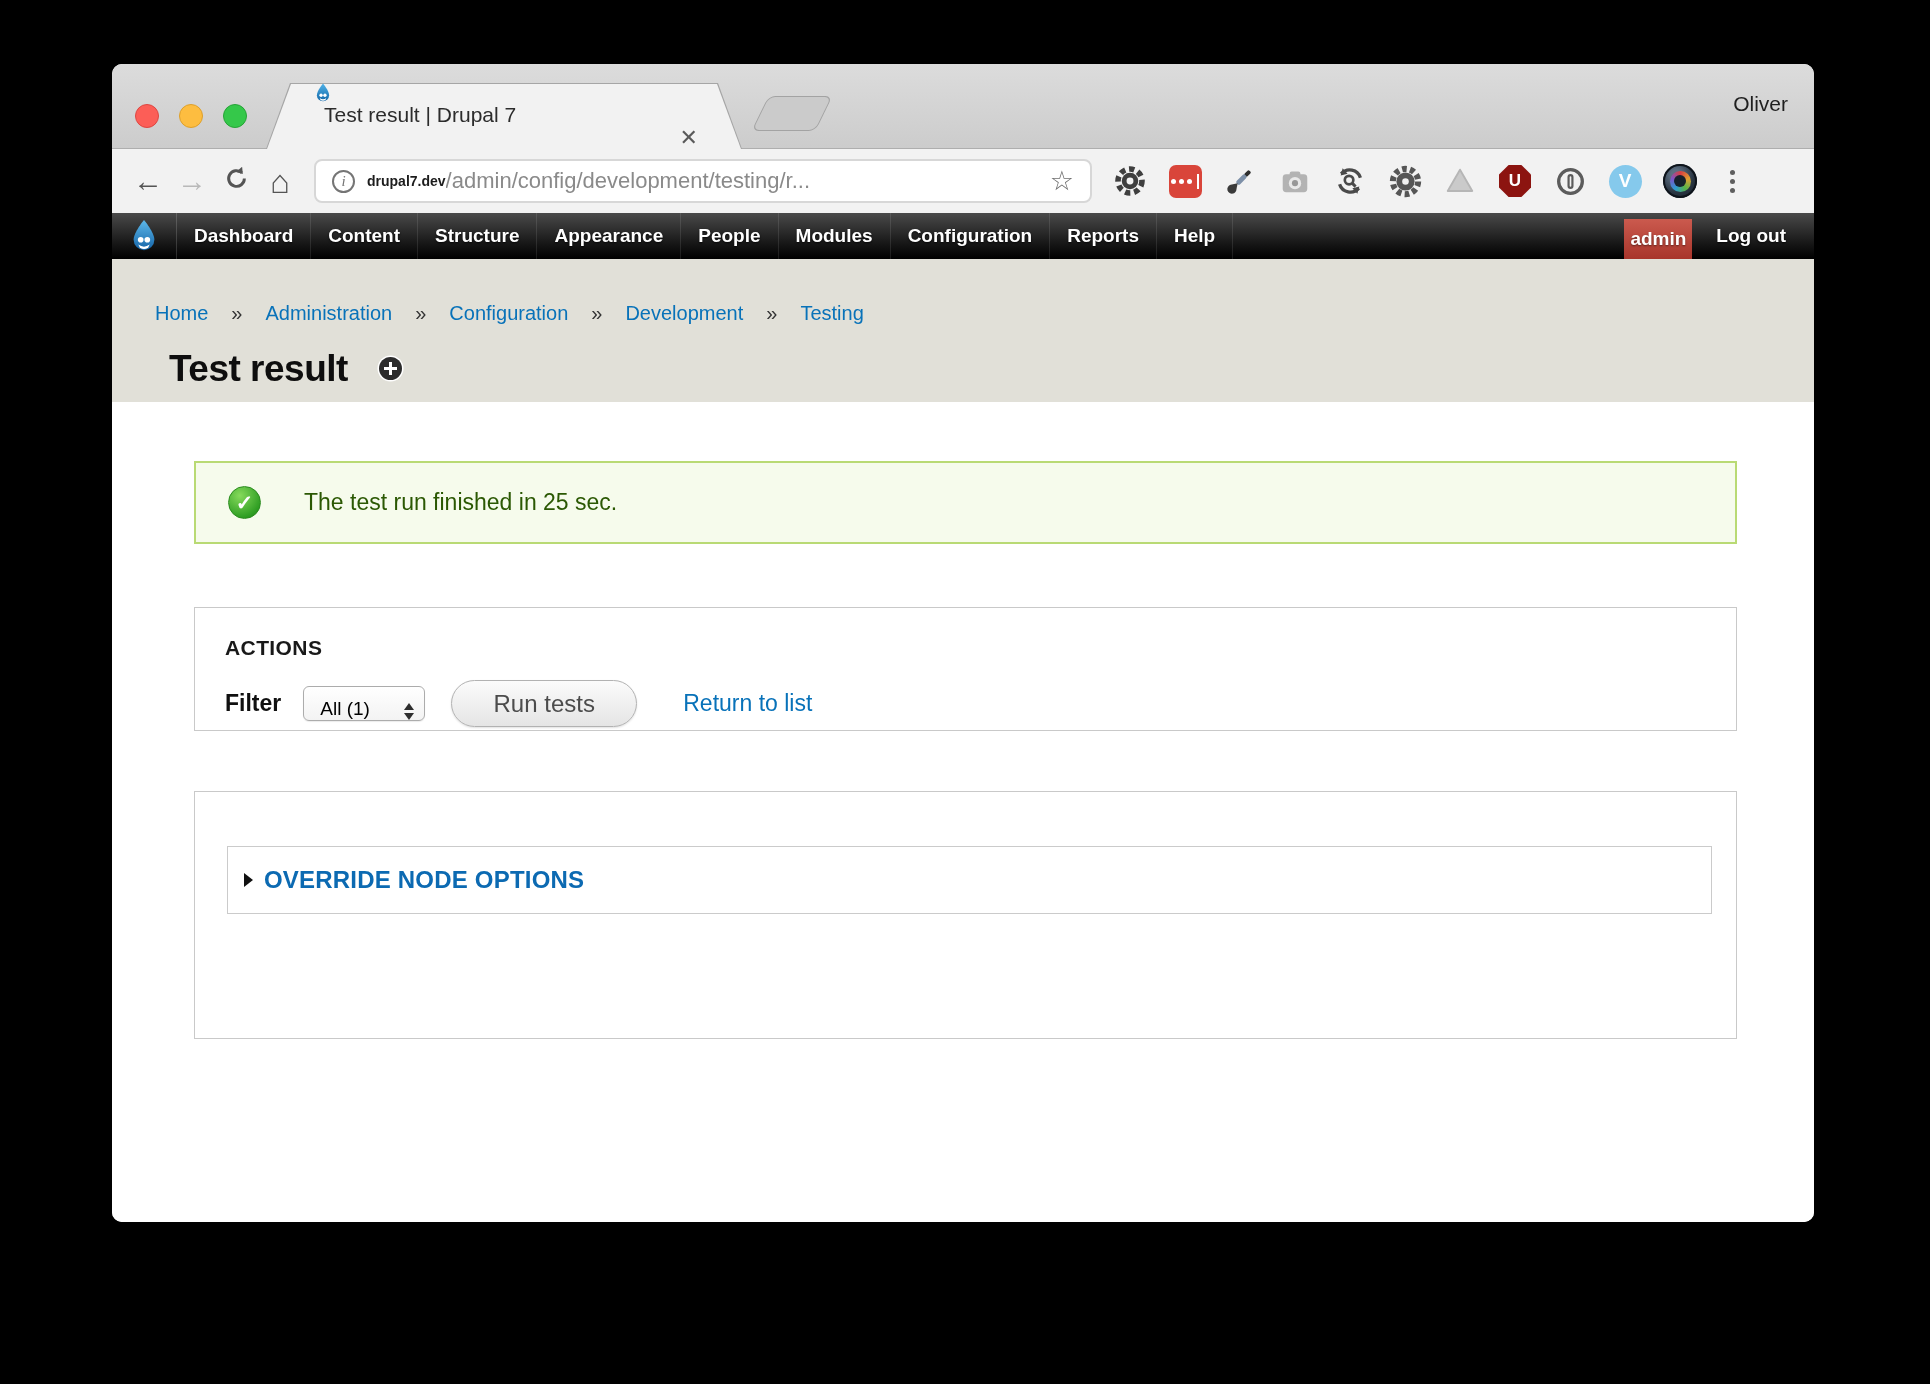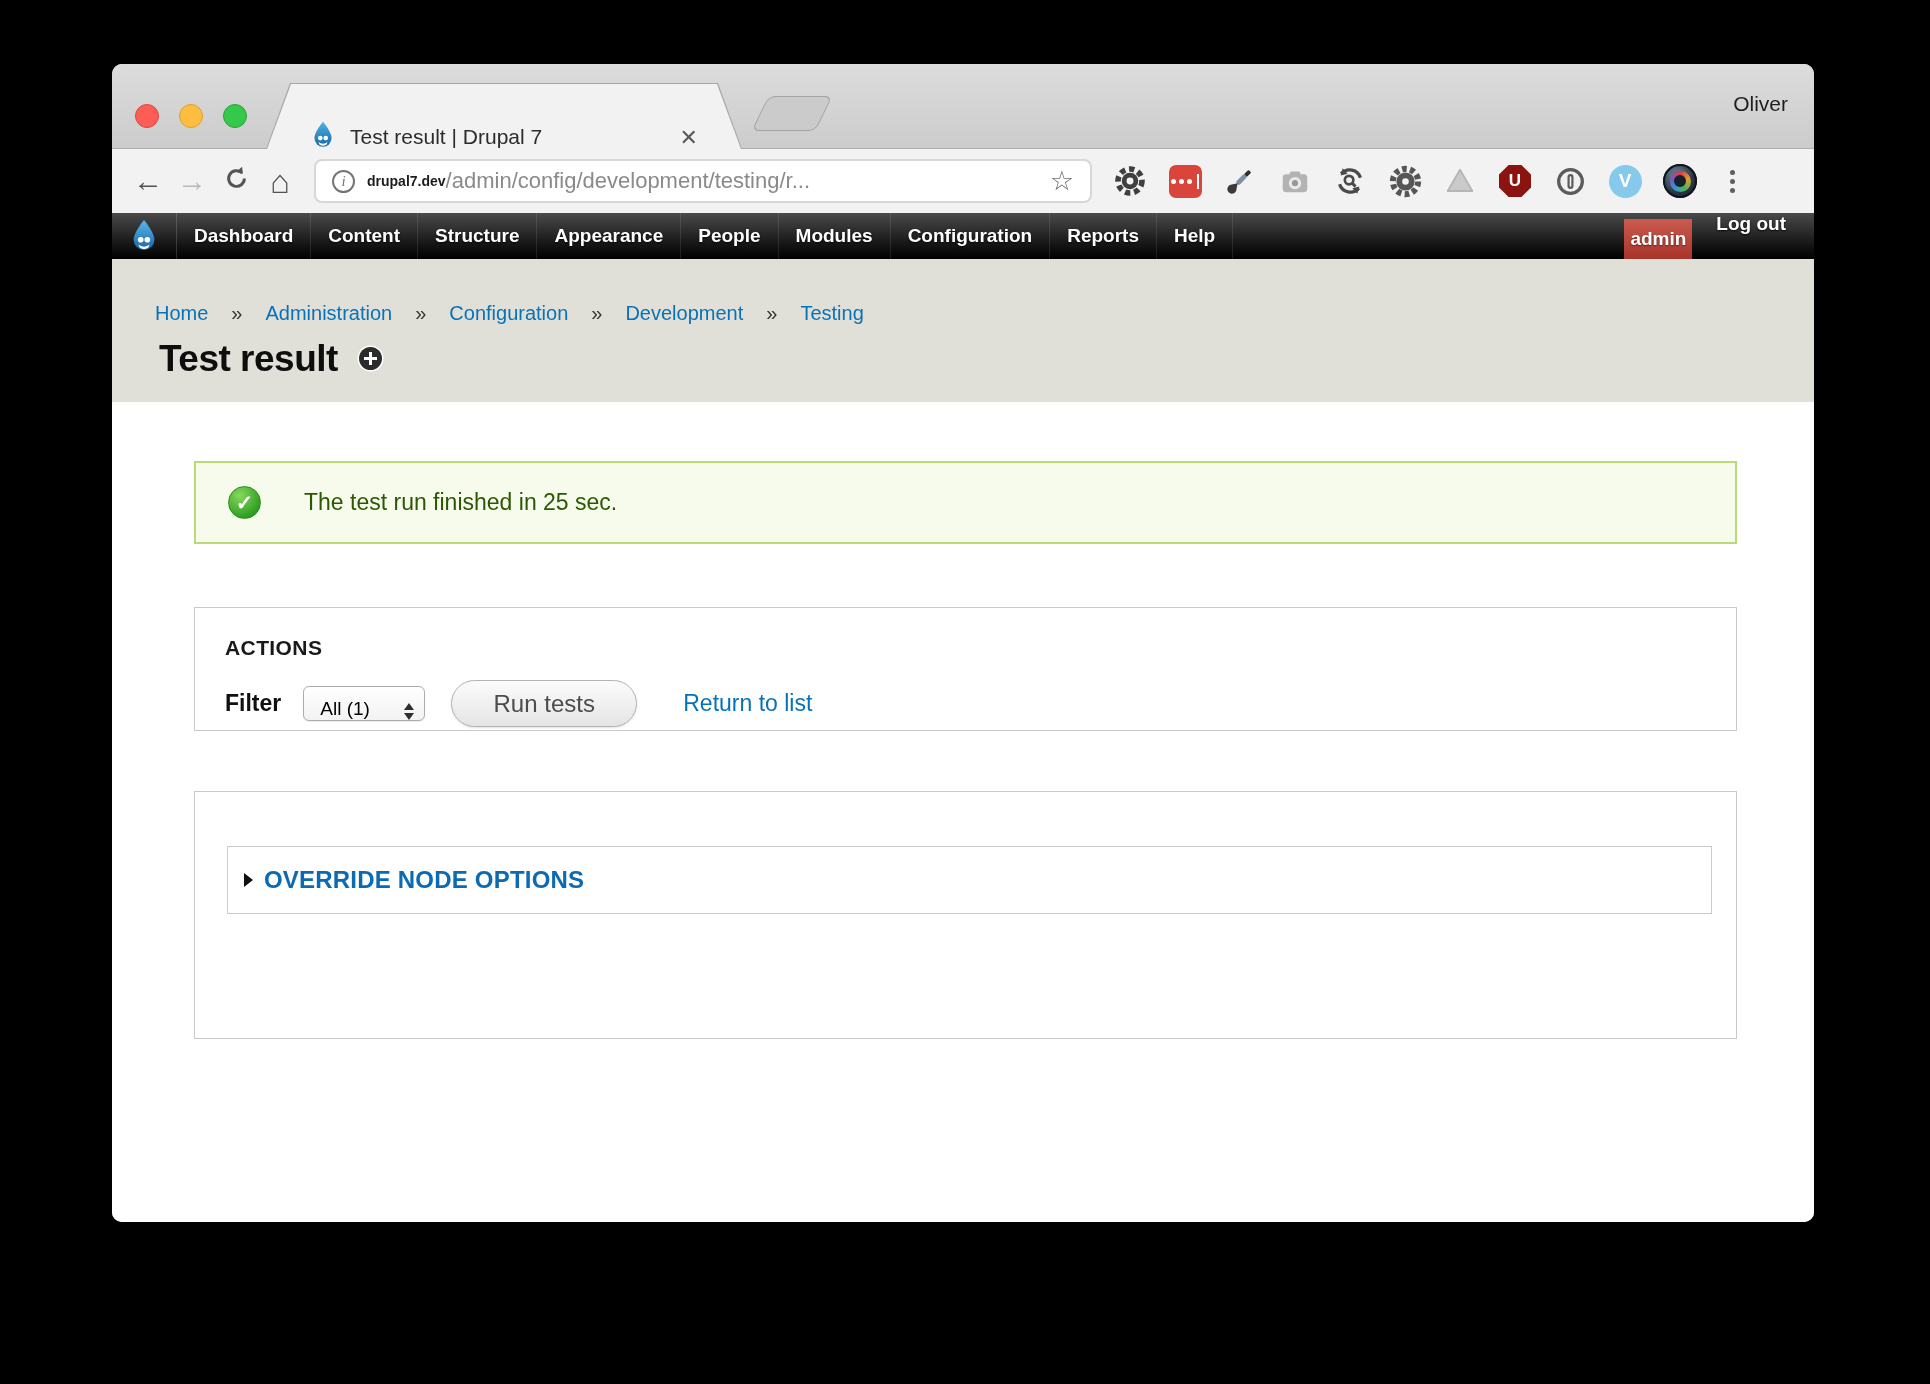--- a/index.html
+++ b/index.html
@@ -17,21 +17,21 @@
   
   .tabstrip{height:84px;background:linear-gradient(#dcdcdc,#cccccc);position:relative;flex:none;border-bottom:1px solid #aeaeae;}
   .traffic{position:absolute;top:40px;left:23px;display:flex;gap:20px;}
   .light{width:22px;height:22px;border-radius:50%;}
   .light.red{background:#fc5e57;border:1px solid #dd4742;}
   .light.yellow{background:#fdbd40;border:1px solid #dda02c;}
   .light.green{background:#35c84a;border:1px solid #27a337;}
   .tab{position:absolute;left:154px;bottom:-1px;width:476px;height:66px;}
   .tab-border{position:absolute;inset:0;background:#a6a6a6;clip-path:polygon(0 100%,24px 0,calc(100% - 24px) 0,100% 100%);}
   .tab-face{position:absolute;left:1px;right:1px;top:1px;bottom:0;background:#f2f2f2;clip-path:polygon(0 100%,24px 0,calc(100% - 24px) 0,100% 100%);}
-  .tab-content{position:absolute;inset:0;display:flex;align-items:flex-end;padding:0 44px;}
+  .tab-content{position:absolute;inset:0;display:flex;align-items:flex-start;padding:0 44px;flex-direction:column;}
   .tab-title{margin-left:14px;font-size:21px;color:#2c2c2c;white-space:nowrap;}
   .tab-close{margin-left:auto;font-size:22px;color:#5a5a5a;line-height:1;}
   .newtab{position:absolute;left:648px;top:32px;width:62px;height:33px;background:#cbcbcb;border:1px solid #a3a3a3;border-radius:7px;transform:skewX(-26deg);}
   .profile-name{position:absolute;right:26px;top:28px;font-size:21px;color:#1f1f1f;}
   
   .navbar{height:64px;background:#f2f2f2;display:flex;align-items:center;flex:none;padding-left:14px;}
   .nav-btn{width:44px;text-align:center;font-size:30px;color:#545454;line-height:1;}
   .nav-btn.disabled{color:#b9b9b9;}
   .nav-btn.home{font-size:33px;}
   .omnibox{margin-left:12px;width:778px;height:44px;background:#fff;border:2px solid #d7d7d7;border-radius:8px;display:flex;align-items:center;padding:0 16px;box-sizing:border-box;}
@@ -53,21 +53,21 @@
   .lens-core{width:12px;height:12px;border-radius:50%;background:#17212c;}
   .menu-dots{display:flex;flex-direction:column;gap:4px;margin-left:16px;width:36px;align-items:center;}
   .menu-dots i{width:5px;height:5px;border-radius:50%;background:#5f5f5f;}
   
   .dtoolbar{height:46px;background:linear-gradient(#4a4a4a,#141414 70%,#000);display:flex;align-items:stretch;flex:none;color:#fff;}
   .dlogo{width:64px;display:grid;place-items:center;border-right:1px solid rgba(255,255,255,.16);}
   .dmenu{display:flex;}
   .dmenu-item{padding:12px 17px;display:flex;align-items:center;font-size:19px;font-weight:bold;border-right:1px solid rgba(255,255,255,.10);text-shadow:0 1px 2px rgba(0,0,0,.8);}
   .dtoolbar-right{margin-left:auto;display:flex;align-items:flex-end;}
   .admin-tab{height:40px;width:68px;display:grid;place-items:center;background:linear-gradient(#cb5a4e,#a8352b);font-weight:bold;font-size:19px;text-shadow:0 1px 2px rgba(0,0,0,.5);}
-  .logout-link{height:46px;display:flex;align-items:center;padding:0 28px 12px 24px;font-weight:bold;font-size:19px;text-shadow:0 1px 2px rgba(0,0,0,.8);}
+  .logout-link{height:46px;display:flex;align-items:center;padding:0 28px 0 24px;font-weight:bold;font-size:19px;text-shadow:0 1px 2px rgba(0,0,0,.8);}
   
   .page-header{height:143px;background:#e1e0d8;flex:none;padding-left:43px;box-sizing:border-box;}
   .breadcrumb{padding-top:43px;font-size:20px;color:#2a2a2a;display:flex;gap:23px;align-items:center;}
   .crumb{color:#0872b9;text-decoration:none;}
   .crumb-sep{color:#333;}
   .page-title-row{margin-top:11px;display:flex;align-items:center;}
   .page-title{font-size:37px;color:#0e0e0e;font-weight:600;letter-spacing:-0.5px;line-height:1;}
   .shortcut-btn{margin-left:17px;width:23px;height:23px;border-radius:50%;background:#2c2c2c;position:relative;box-shadow:0 0 0 1.5px #fff;}
   .shortcut-btn .h{position:absolute;left:5px;top:10px;width:13px;height:3px;background:#fff;}
   .shortcut-btn .v{position:absolute;left:10px;top:5px;width:3px;height:13px;background:#fff;}
@@ -273,21 +273,21 @@
       <span class="crumb-sep">»</span>
       <a class="crumb">Administration</a>
       <span class="crumb-sep">»</span>
       <a class="crumb">Configuration</a>
       <span class="crumb-sep">»</span>
       <a class="crumb">Development</a>
       <span class="crumb-sep">»</span>
       <a class="crumb">Testing</a>
     </div>
     <div class="page-title-row">
-      <h1 class="page-title" style="margin:4px;">Test result</h1>
+      <h1 class="page-title" style="margin:14px;">Test result</h1>
       <span class="shortcut-btn">
           <span class="h"></span>
           <span class="v"></span>
         </span>
     </div>
   </div>
 
   <div class="content">
 
     <div class="status-box">

